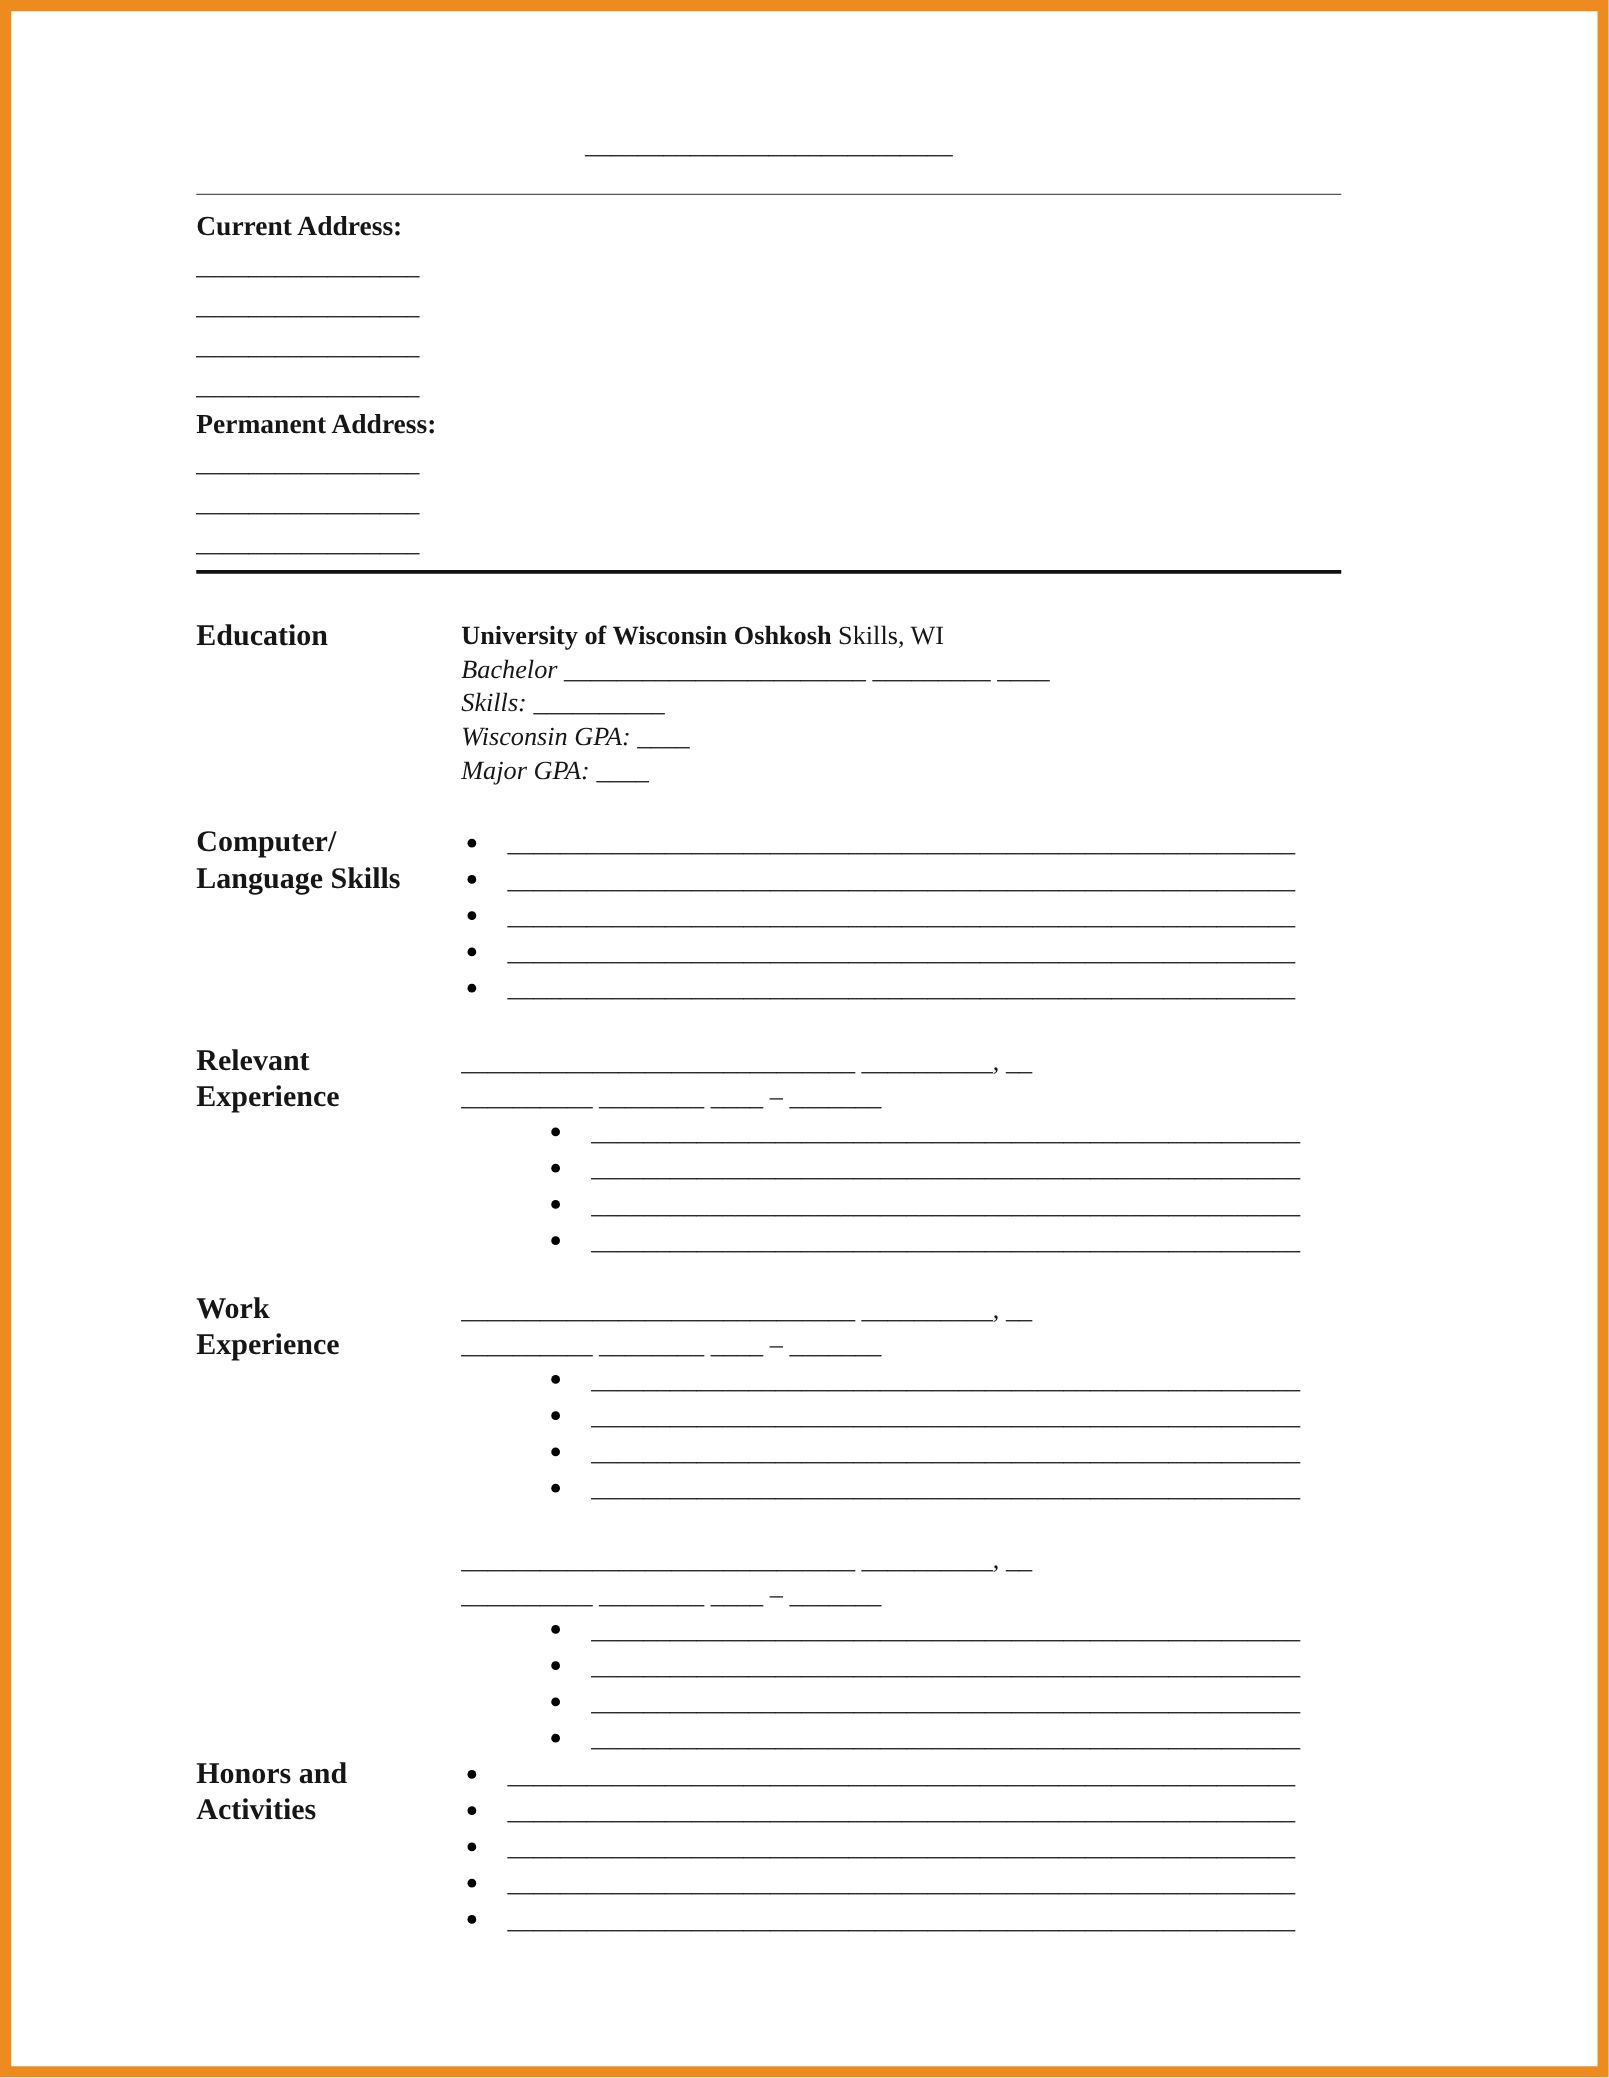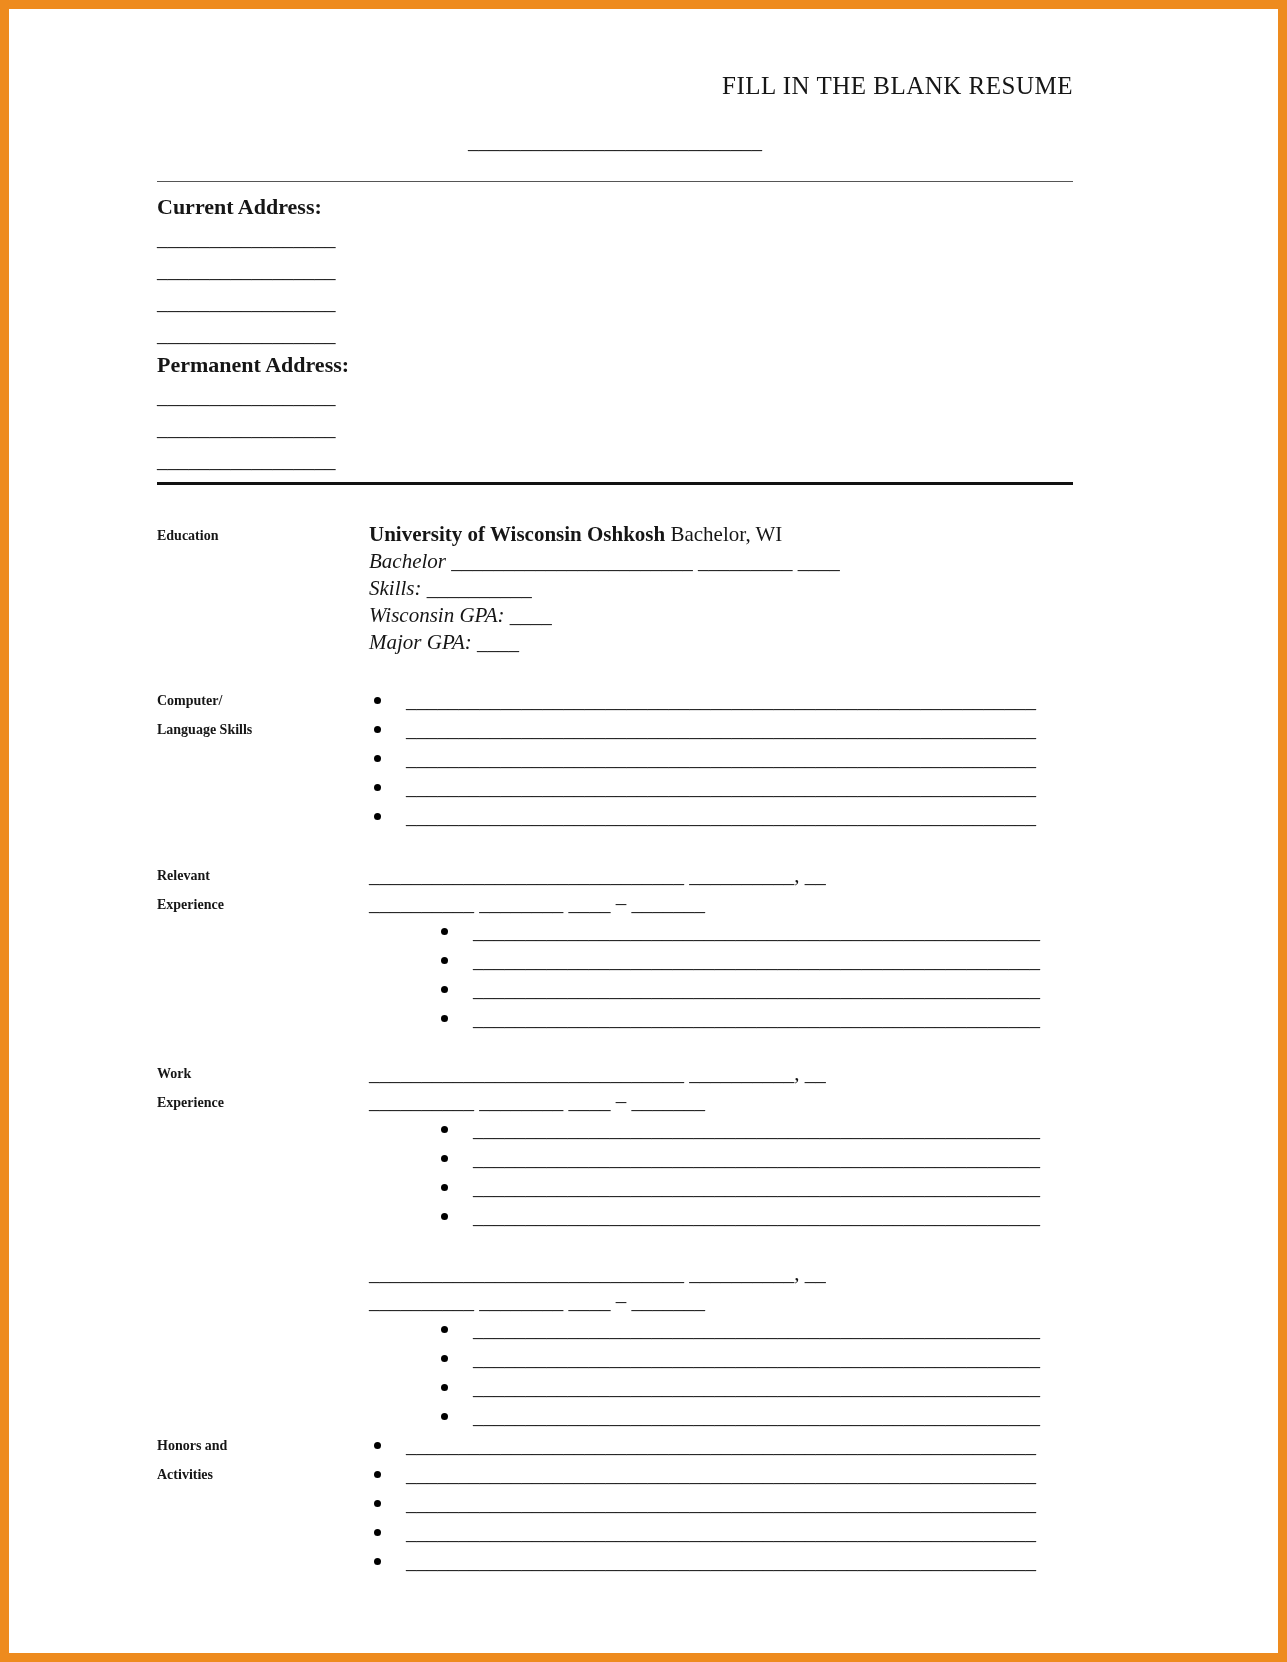--- a/index.html
+++ b/index.html
@@ -22,21 +22,21 @@
   .blank { white-space:pre; letter-spacing:0; }
   .rule-thin { height:1px; background:#555; margin-top:24px; }
   .rule-thick { height:3px; background:#111; margin-top:6px; }
 
   .address-row { display:flex; justify-content:space-between; margin-top:10px;flex-direction:column; }
   .addr-col { display:flex; flex-direction:column; }
   .addr-label { font-weight:bold; font-size:22px; line-height:30px; }
   .addr-blank { line-height:32px; }
 
   .section { display:flex; }
-  .label-col { flex:0 0 212px; font-weight:bold; font-size:14px; line-height:29px; }
+  .label-col { flex:0 0 212px; font-weight:bold; font-size:24px; line-height:29px; }
   .content-col { flex:1 1 auto; min-width:0; }
 
   .edu-line { line-height:27px; }
   .edu-school { font-weight:bold; }
   .italic { font-style:italic; }
 
   .bullet-row { display:flex; align-items:center; height:29px; }
   .bullet-row.skill { padding-left:5px; }
   .bullet-row.indent { padding-left:72px; }
   .dot {
@@ -51,21 +51,20 @@
   .mt-work { margin-top:26px; }
   .mt-work2 { margin-top:28px; }
   .mt-honors { }
 </style>
 </head>
 <body>
 
 <div class="frame" style="border-color: rgb(238, 139, 30);">
   <div class="doc">
 
-    <div class="title">FILL IN THE BLANK RESUME</div>
 
     <div class="name-line-wrap">
       <span class="blank">____________________________</span>
     </div>
 
     <div class="rule-thin"></div>
 
     <div class="address-row">
       <div class="addr-col">
         <span class="addr-label">Current Address:</span>
@@ -82,21 +81,21 @@
       </div>
     </div>
 
     <div class="rule-thick"></div>
 
     <div class="section mt-edu">
       <div class="label-col">Education</div>
       <div class="content-col">
         <div class="edu-line">
           <span class="edu-school">University of Wisconsin Oshkosh</span>
-          <span>Bachelor, WI</span>
+          <span>Skills, WI</span>
         </div>
         <div class="edu-line italic blank">Bachelor _______________________ _________ ____</div>
         <div class="edu-line italic blank">Skills: __________</div>
         <div class="edu-line italic blank">Wisconsin GPA: ____</div>
         <div class="edu-line italic blank">Major GPA: ____</div>
       </div>
     </div>
 
     <div class="section mt-skills">
       <div class="label-col">

